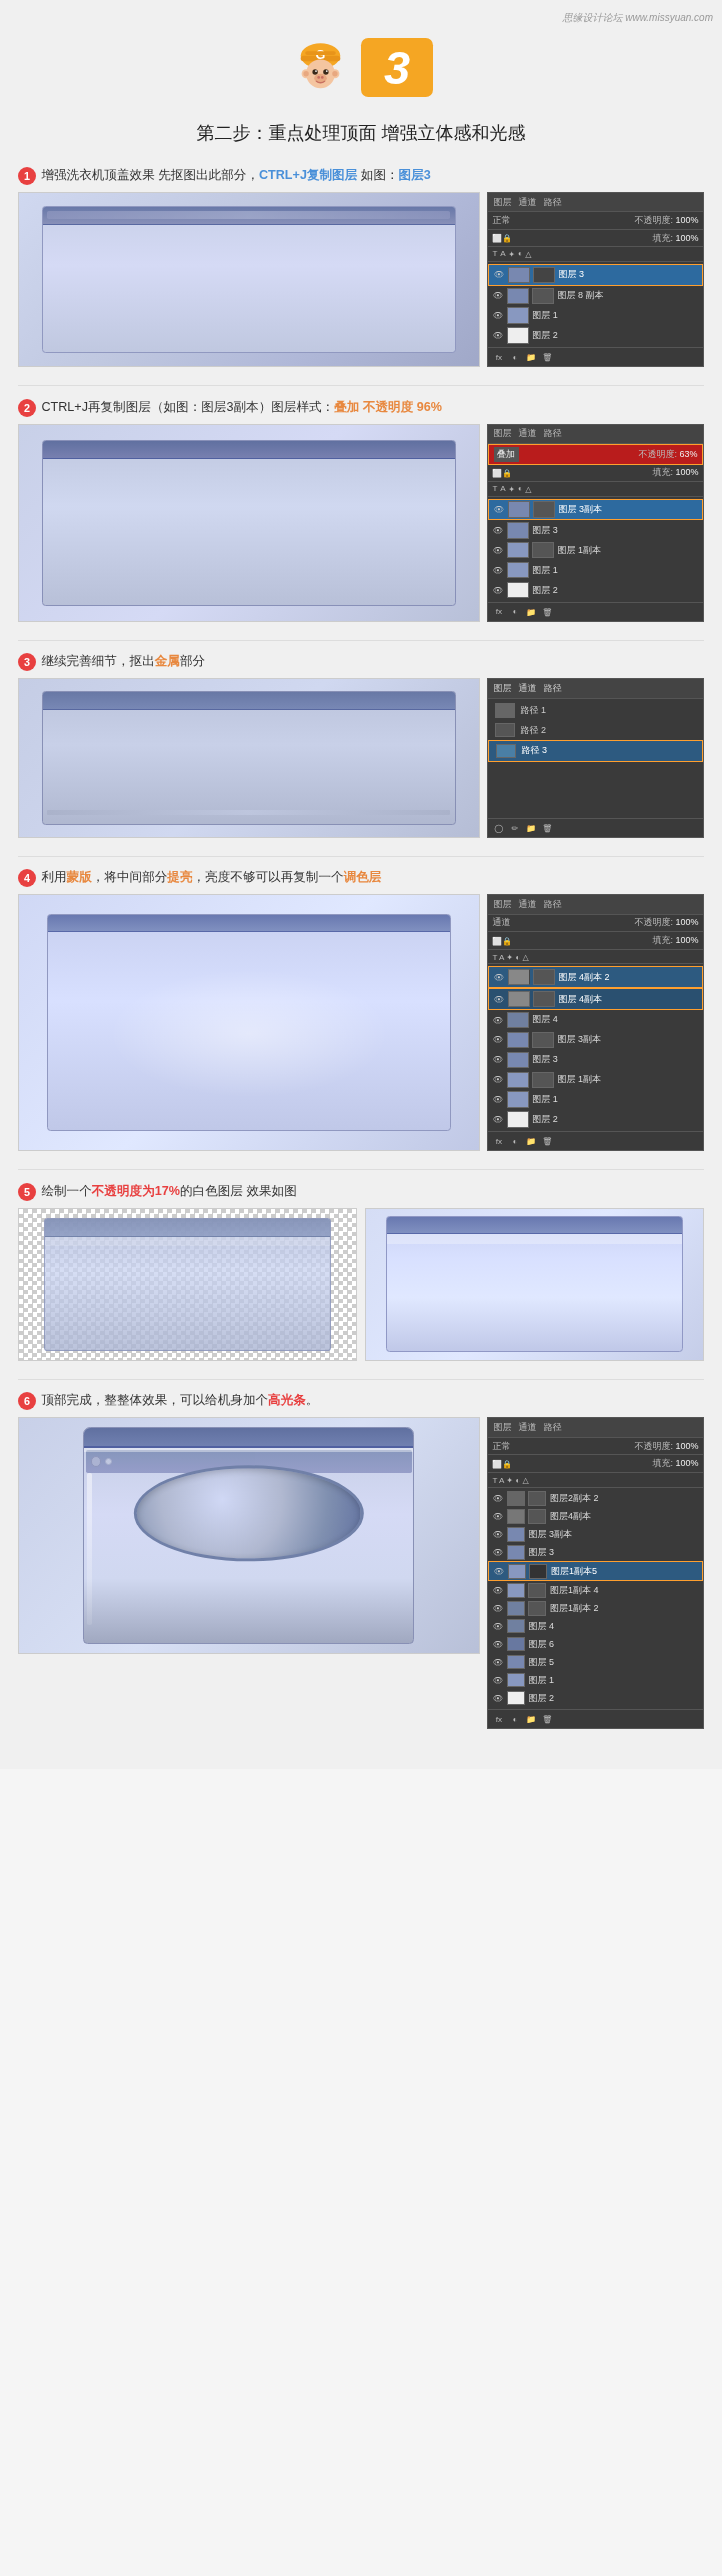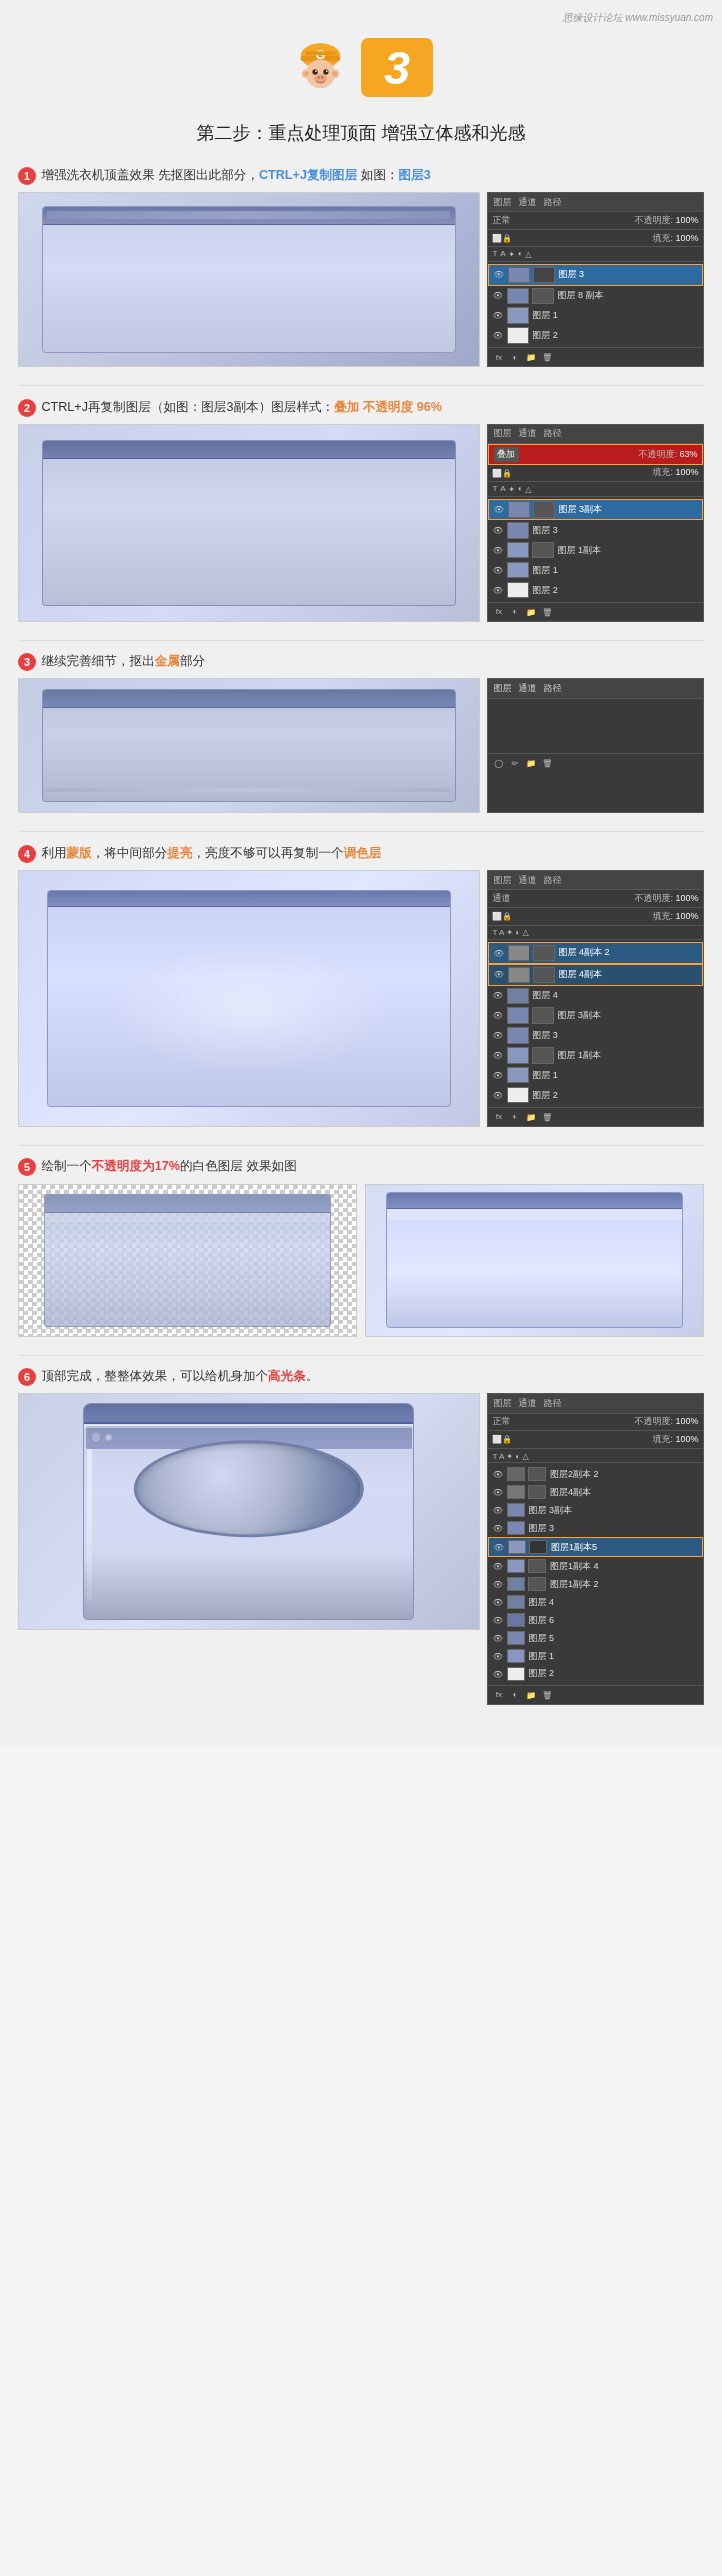--- a/index.html
+++ b/index.html
@@ -537,20 +537,34 @@
           </div>
         </div>
       </div>
 
       <div class="ps-path-panel">
         <div class="ps-path-header">
           <span>图层</span>
           <span>通道</span>
           <span>路径</span>
         </div>
+        <div class="ps-layers">
+          <div class="path-item">
+            <div class="path-thumb" style="background:#666;"></div>
+            <span style="font-size:9px;color:#ccc;">路径 1</span>
+          </div>
+          <div class="path-item">
+            <div class="path-thumb" style="background:#555;"></div>
+            <span style="font-size:9px;color:#ccc;">路径 2</span>
+          </div>
+          <div class="path-item active" style="border:0.9px solid #ff9f2e;background:#2d5a80;">
+            <div class="path-thumb" style="background:#4a7fa5;"></div>
+            <span style="font-size:9px;color:#fff;">路径 3</span>
+          </div>
+        </div>
         <div style="height:54px;"></div>
         <div class="ps-bottom-row">
           <span class="ps-bottom-icon">◯</span>
           <span class="ps-bottom-icon">✏</span>
           <span class="ps-bottom-icon">📁</span>
           <span class="ps-bottom-icon">🗑</span>
         </div>
       </div>
     </div>
   </div>

